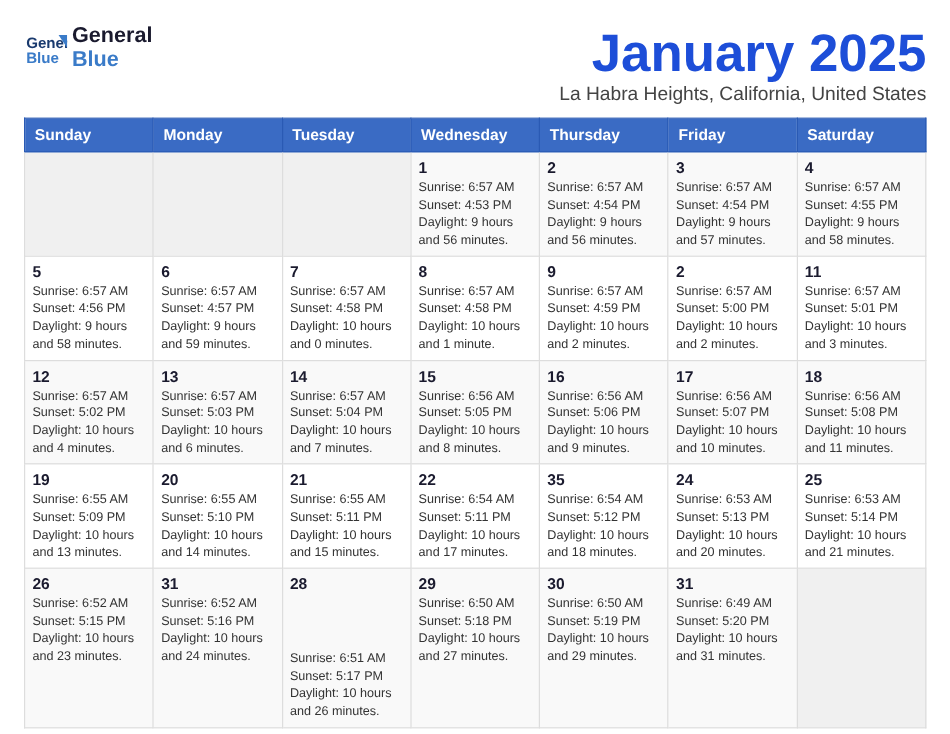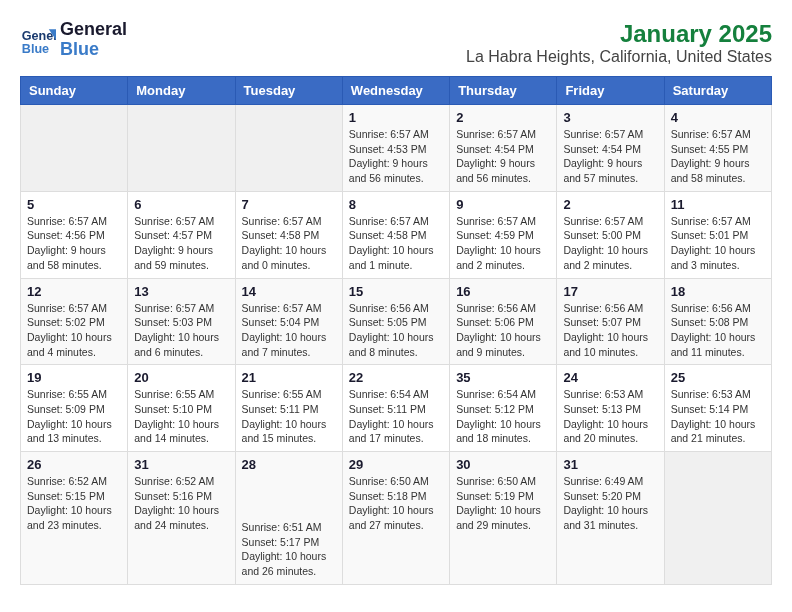--- a/index.html
+++ b/index.html
@@ -31,23 +31,23 @@
       display: block;
     }
     .logo-icon {
       width: 36px;
       height: 36px;
     }
     .title-section {
       text-align: right;
     }
     .calendar-title {
-      font-size: 24px;
+      font-size: 44px;
       font-weight: bold;
-      color: #15803d;
+      color: #1d4ed8;
     }
     .calendar-subtitle {
       font-size: 16px;
       color: #444;
       text-align: right;
     }
     .calendar-table {
       width: 100%;
       border-collapse: collapse;
       border: 1px solid #ccc;

